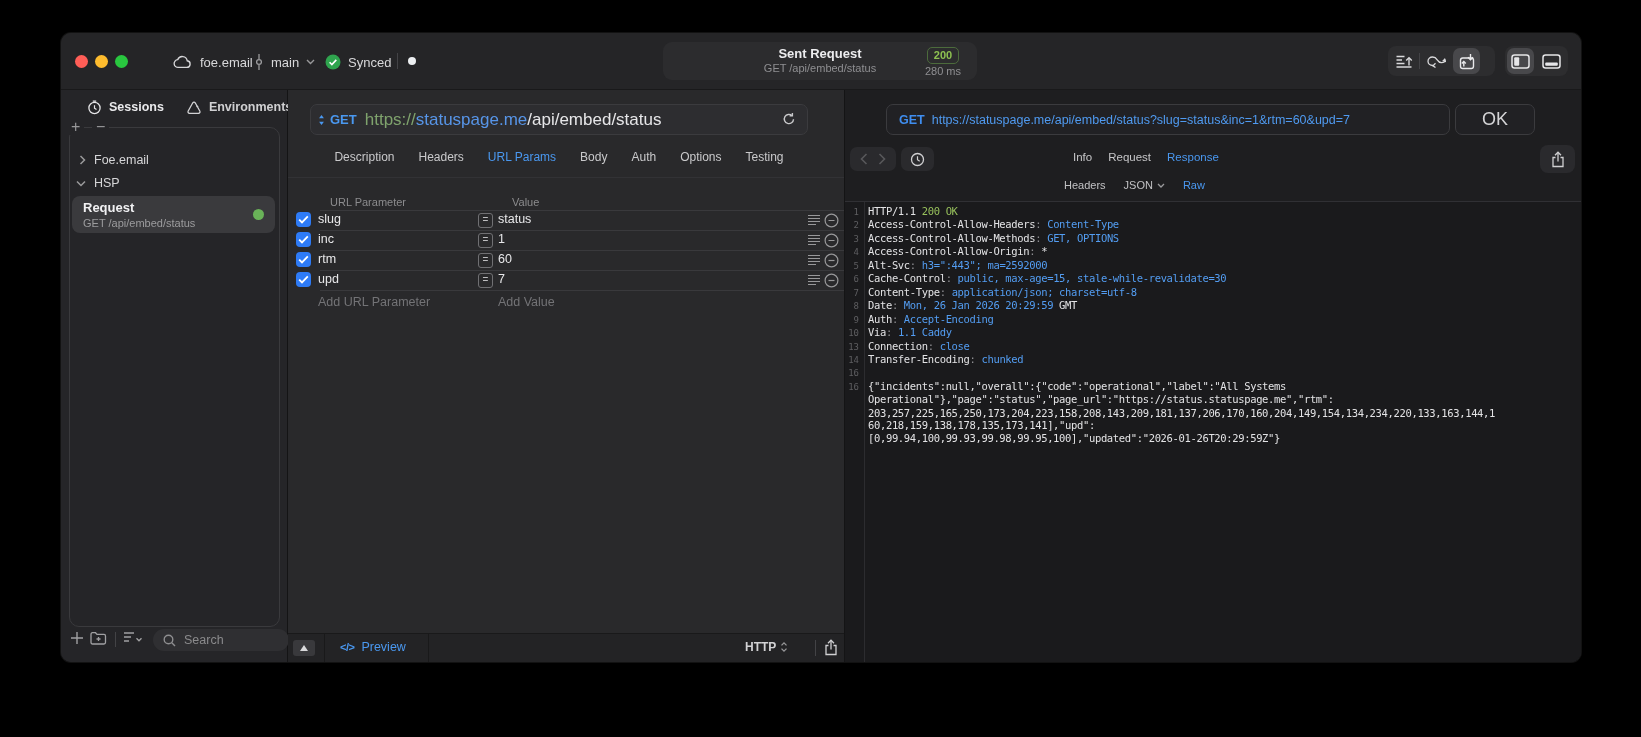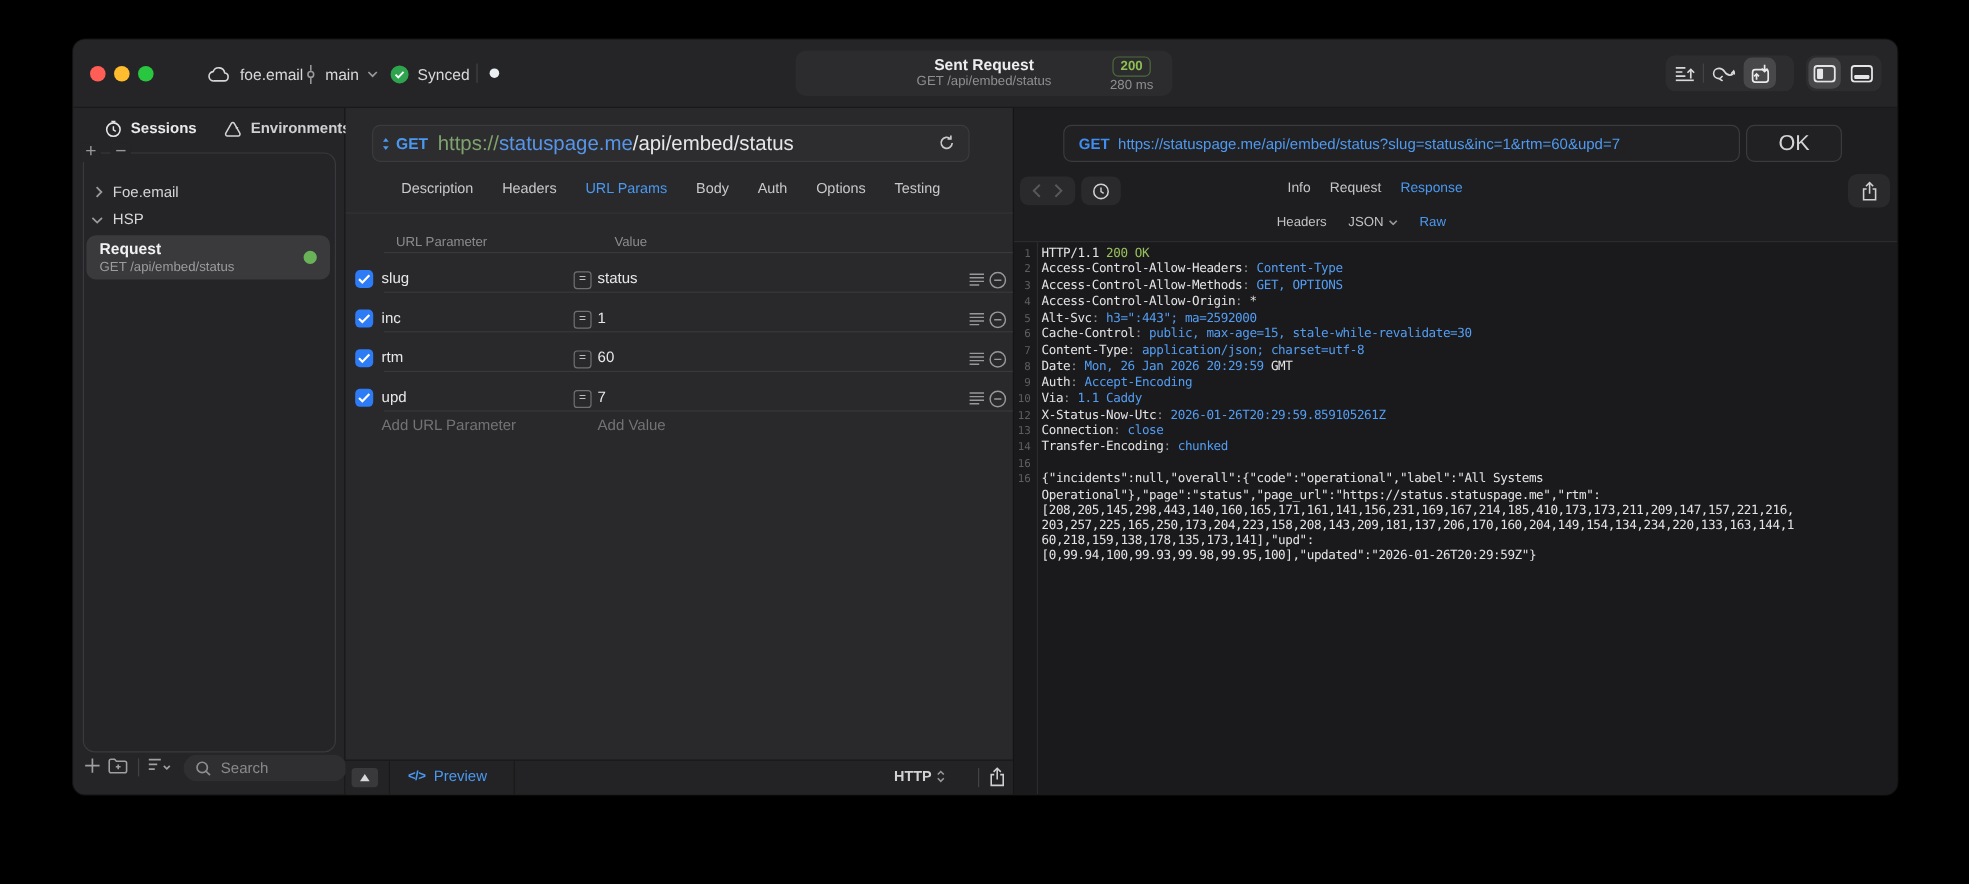--- a/index.html
+++ b/index.html
@@ -63,21 +63,21 @@
   .u .scheme{color:#7fa36d;} .u .host{color:#5795e8;} .u .path{color:#e6e6e8;}
   .url-refresh{position:absolute;right:11px;top:7px;}
   .rq-tabs{position:absolute;left:0;right:14px;top:60px;display:flex;justify-content:center;gap:24px;}
   .rq-tab{font-size:12px;color:#c9c9cb;font-weight:500;}
   .rq-tab.on{color:#4a98f0;}
   .rq-sep{position:absolute;left:0;right:0;top:87px;height:1px;background:#323235;}
   .params{position:absolute;left:0;right:0;top:106px;}
   .phead{position:relative;height:14px;font-size:11px;color:#8c8c8e;}
   .phead:after,.prow:after{content:"";position:absolute;left:32px;right:0;bottom:-1px;height:1px;background:#39393c;}
   .ph-name{position:absolute;left:42px;top:0;} .ph-val{position:absolute;left:224px;top:0;}
-  .prow{position:relative;height:20px;margin-top:13px;}
+  .prow{position:relative;height:20px;margin-top:0;}
   .pcheck{position:absolute;left:8px;top:2px;width:15px;height:15px;background:#2e7bf6;border-radius:4px;
     display:flex;align-items:center;justify-content:center;}
   .pname{position:absolute;left:30px;top:2px;font-size:12.5px;color:#e8e8ea;}
   .peq{position:absolute;left:190px;top:3px;width:13px;height:13px;border:1px solid #707073;border-radius:3px;
     color:#bdbdbf;font-size:10px;line-height:12px;text-align:center;}
   .pval{position:absolute;left:210px;top:2px;font-size:12.5px;color:#e8e8ea;}
   .plines{position:absolute;left:519px;top:4px;} .pminus{position:absolute;left:536px;top:3px;}
   .paddrow{position:relative;height:20px;margin-top:1px;font-size:12.5px;color:#737376;}
   .padd-n{position:absolute;left:30px;top:4px;} .padd-v{position:absolute;left:210px;top:4px;}
   .req-footer{position:absolute;left:0;right:0;bottom:0;height:28px;background:#232325;border-top:1px solid #19191a;}
@@ -528,27 +528,26 @@
             <div class="cline"><span class="ln">1</span><span class="lt"><span class="c-w">HTTP/1.1 </span><span class="c-g">200 OK</span></span></div>
             <div class="cline"><span class="ln">2</span><span class="lt"><span class="c-w">Access-Control-Allow-Headers</span><span class="c-d">: </span><span class="c-b">Content-Type</span></span></div>
             <div class="cline"><span class="ln">3</span><span class="lt"><span class="c-w">Access-Control-Allow-Methods</span><span class="c-d">: </span><span class="c-b">GET, OPTIONS</span></span></div>
             <div class="cline"><span class="ln">4</span><span class="lt"><span class="c-w">Access-Control-Allow-Origin</span><span class="c-d">: </span><span class="c-w">*</span></span></div>
             <div class="cline"><span class="ln">5</span><span class="lt"><span class="c-w">Alt-Svc</span><span class="c-d">: </span><span class="c-b">h3=":443"; ma=2592000</span></span></div>
             <div class="cline"><span class="ln">6</span><span class="lt"><span class="c-w">Cache-Control</span><span class="c-d">: </span><span class="c-b">public, max-age=15, stale-while-revalidate=30</span></span></div>
             <div class="cline"><span class="ln">7</span><span class="lt"><span class="c-w">Content-Type</span><span class="c-d">: </span><span class="c-b">application/json; charset=utf-8</span></span></div>
             <div class="cline"><span class="ln">8</span><span class="lt"><span class="c-w">Date</span><span class="c-d">: </span><span class="c-b">Mon, 26 Jan 2026 20:29:59</span><span class="c-w"> GMT</span></span></div>
             <div class="cline"><span class="ln">9</span><span class="lt"><span class="c-w">Auth</span><span class="c-d">: </span><span class="c-b">Accept-Encoding</span></span></div>
             <div class="cline"><span class="ln">10</span><span class="lt"><span class="c-w">Via</span><span class="c-d">: </span><span class="c-b">1.1 Caddy</span></span></div>
-            <div class="cline"><span class="ln">12</span><span class="lt"><span class="c-w">X-Status-Now-Utc</span><span class="c-d">: </span><span class="c-b">2026-01-26T20:29:59.859105261Z</span></span></div>
             <div class="cline"><span class="ln">13</span><span class="lt"><span class="c-w">Connection</span><span class="c-d">: </span><span class="c-b">close</span></span></div>
             <div class="cline"><span class="ln">14</span><span class="lt"><span class="c-w">Transfer-Encoding</span><span class="c-d">: </span><span class="c-b">chunked</span></span></div>
             <div class="cline"><span class="ln">16</span><span class="lt">&nbsp;</span></div>
             <div class="cline"><span class="ln">16</span><span class="lt"><span class="c-w">{"incidents":null,"overall":{"code":"operational","label":"All Systems</span></span></div>
             <div class="cline"><span class="ln"></span><span class="lt"><span class="c-w">Operational"},"page":"status","page_url":"https://status.statuspage.me","rtm":</span></span></div>
-            <div class="cline"><span class="ln"></span><span class="lt"><span class="c-w">[208,205,145,298,443,140,160,165,171,161,141,156,231,169,167,214,185,410,173,173,211,209,147,157,221,216,</span></span></div>
+            <div class="cline"><span class="ln"></span></div>
             <div class="cline"><span class="ln"></span><span class="lt"><span class="c-w">203,257,225,165,250,173,204,223,158,208,143,209,181,137,206,170,160,204,149,154,134,234,220,133,163,144,1</span></span></div>
             <div class="cline"><span class="ln"></span><span class="lt"><span class="c-w">60,218,159,138,178,135,173,141],"upd":</span></span></div>
             <div class="cline"><span class="ln"></span><span class="lt"><span class="c-w">[0,99.94,100,99.93,99.98,99.95,100],"updated":"2026-01-26T20:29:59Z"}</span></span></div>
           </div>
       </div>
     </div>
 
   </div>
 </div>
 

